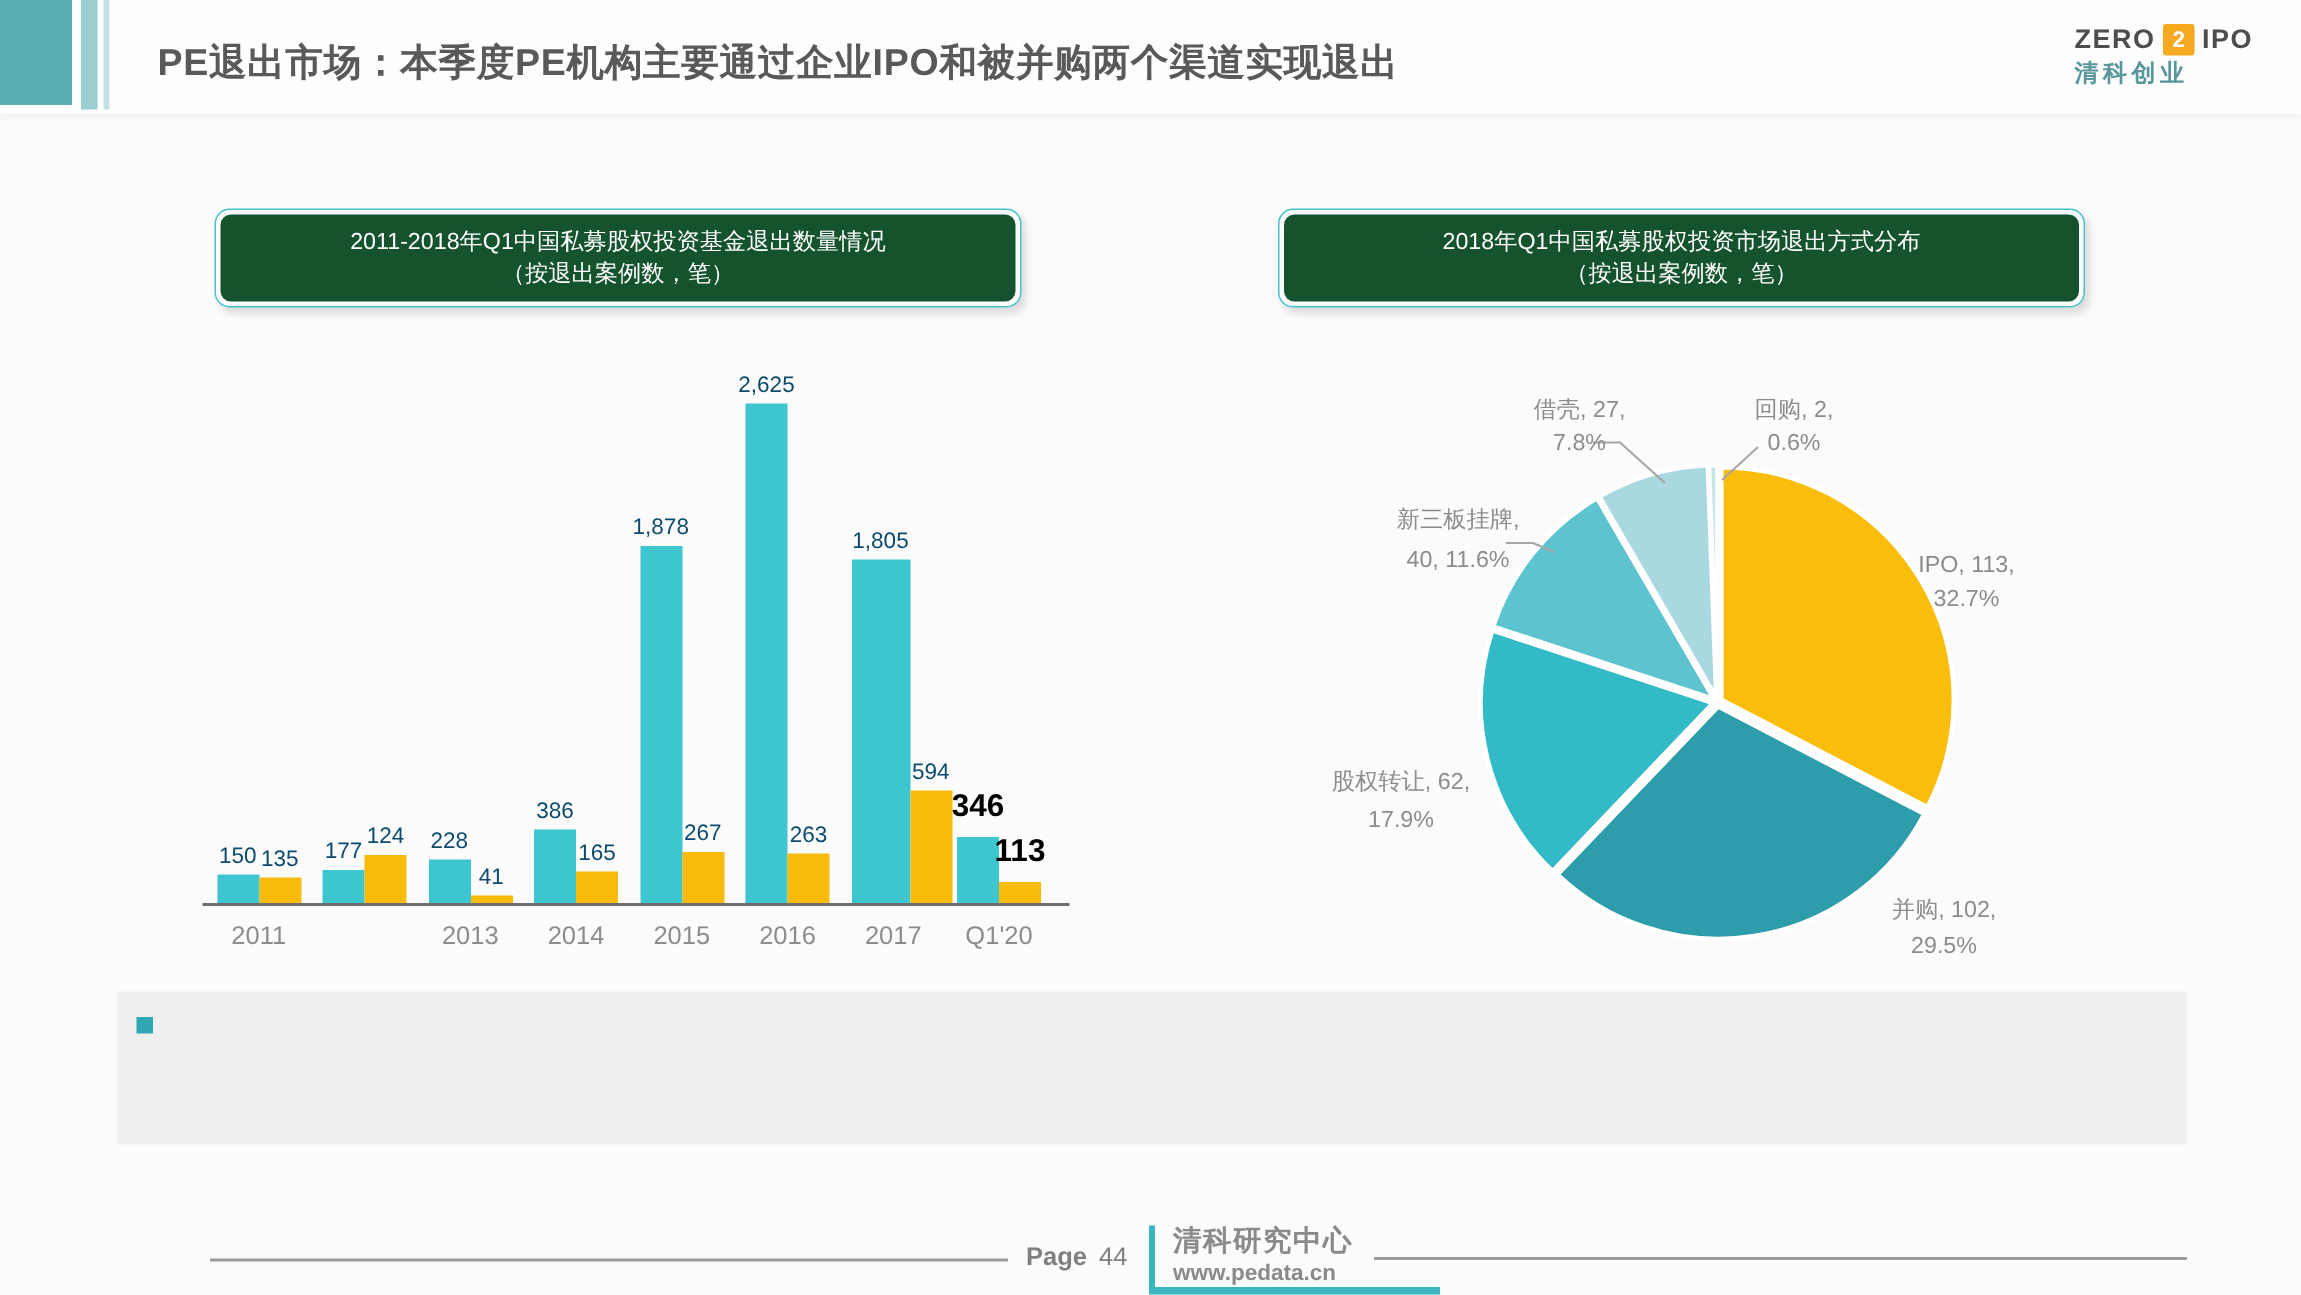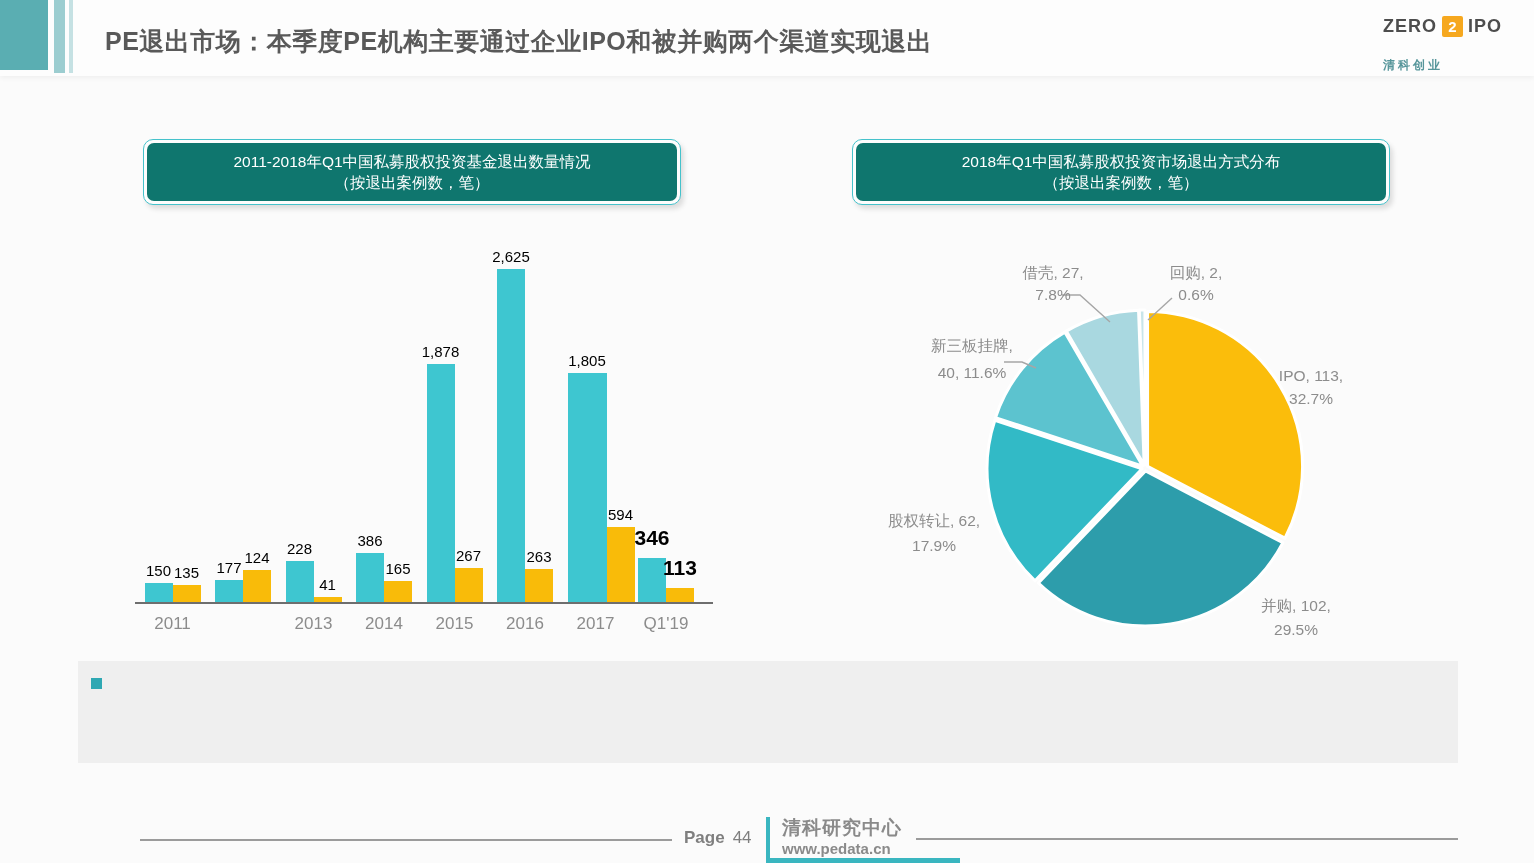--- a/index.html
+++ b/index.html
@@ -14,35 +14,35 @@
     box-shadow:0 2px 5px rgba(0,0,0,0.05);}
   .deco-block{position:absolute;left:0;top:0;width:48px;height:70px;background:#5aaeb2;}
   .deco-stripe1{position:absolute;left:54px;top:0;width:11px;height:73px;background:#9ccdd0;}
   .deco-stripe2{position:absolute;left:69px;top:0;width:4px;height:73px;background:#c5e1e3;}
   .page-title{position:absolute;left:105px;top:25px;font-size:25px;font-weight:bold;color:#595959;letter-spacing:0.5px;}
   .logo{position:absolute;right:32px;top:16px;text-align:left;}
   .logo-row{display:flex;align-items:center;justify-content:center;gap:5px;}
   .logo-word{font-size:18px;font-weight:bold;color:#4d4d4d;letter-spacing:1px;}
   .logo-2box{width:21px;height:21px;background:#f6a81f;color:#fff;font-size:15px;font-weight:bold;
     display:flex;align-items:center;justify-content:center;border-radius:2px;}
-  .logo-sub{margin-top:20px;font-size:12px;font-weight:bold;color:#57969b;letter-spacing:3px;}
+  .logo-sub{margin-top:2px;font-size:16px;font-weight:bold;color:#57969b;letter-spacing:3px;}
   
   .title-box{position:absolute;border:1px solid #45c2cb;border-radius:10px;padding:3px;
     box-shadow:3px 4px 5px rgba(0,0,0,0.12);background:#fdfdfd;}
-  .title-box-inner{background:#0f766e;border-radius:7px;color:#fff;text-align:center;
+  .title-box-inner{background:#14532d;border-radius:7px;color:#fff;text-align:center;
     padding:8px 6px;font-size:15.5px;line-height:21px;}
   #leftTitleBox{left:143px;top:139px;width:530px;}
   #rightTitleBox{left:852px;top:139px;width:530px;}
   
   #barChart{position:absolute;left:135px;top:230px;width:578px;height:372px;
     border-bottom:2px solid #6e6e6e;}
   .bar-group{position:absolute;bottom:0;display:flex;align-items:flex-end;}
   .bar{position:relative;width:28px;}
   .bar-label{position:absolute;bottom:100%;left:50%;transform:translateX(-50%);
-    margin-bottom:4px;font-size:15px;color:#000000;white-space:nowrap;}
+    margin-bottom:4px;font-size:15px;color:#0c4a6e;white-space:nowrap;}
   .bar-label.emph{font-size:21px;font-weight:bold;color:#000000;margin-bottom:8px;}
   .cat-label{position:absolute;top:384px;transform:translateX(-50%);font-size:17px;color:#8c8c8c;white-space:nowrap;}
   
   #pieSvg{position:absolute;left:852px;top:240px;}
   .pie-label{font-size:15.5px;fill:#8c8c8c;}
   
   .summary{position:absolute;left:78px;top:661px;width:1380px;height:102px;background:#efefef;}
   .summary-bullet{position:absolute;left:13px;top:17px;width:11px;height:11px;background:#2fa8b3;}
   .summary-text{position:absolute;left:33px;top:8px;width:1330px;
     font-size:17px;line-height:31px;color:#595959;}
@@ -103,21 +103,21 @@
     <div class="bar-group" style="left: 80px;">
       <div class="bar" style="height: 22px; background: rgb(62, 198, 208);">
         <span class="bar-label">177</span>
       </div>
       <div class="bar" style="height: 32px; background: rgb(249, 187, 9);">
         <span class="bar-label">124</span>
       </div>
     </div>
     <div class="cat-label" style="left: 108px; margin-top: 44px;">2012</div>
     <div class="bar-group" style="left: 150.5px;">
-      <div class="bar" style="height: 41px; background: rgb(62, 198, 208);">
+      <div class="bar" style="height: 29px; background: rgb(62, 198, 208);">
         <span class="bar-label">228</span>
       </div>
       <div class="bar" style="height: 5px; background: rgb(249, 187, 9);">
         <span class="bar-label">41</span>
       </div>
     </div>
     <div class="cat-label" style="left: 178.5px;">2013</div>
     <div class="bar-group" style="left: 221px;">
       <div class="bar" style="height: 49px; background: rgb(62, 198, 208);">
         <span class="bar-label">386</span>
@@ -155,21 +155,21 @@
     </div>
     <div class="cat-label" style="left: 460.5px;">2017</div>
     <div class="bar-group" style="left: 503px;">
       <div class="bar" style="height: 44px; background: rgb(62, 198, 208);">
         <span class="bar-label emph">346</span>
       </div>
       <div class="bar" style="height: 14px; background: rgb(249, 187, 9);">
         <span class="bar-label emph">113</span>
       </div>
     </div>
-    <div class="cat-label" style="left: 531px;">Q1'19</div>
+    <div class="cat-label" style="left: 531px;">Q1'20</div>
   </div>
 
 <svg id="pieSvg" width="600" height="415">
     <path d="M 295.56571642090853 226.445297698117 L 295.56571642090853 71.445297698117 A 155 155 0 0 1 432.9620297459424 298.18965695157414 Z" fill="#fbbd0b" stroke="#ffffff" stroke-width="3" stroke-linejoin="round"></path>
     <path d="M 293.4881265069202 230.96002238390892 L 430.88443983195407 302.70438163736605 A 155 155 0 0 1 186.4024833239813 343.02101035071337 Z" fill="#2d9dab" stroke="#ffffff" stroke-width="3" stroke-linejoin="round"></path>
     <path d="M 290.0896995264368 228.7281147942308 L 183.0040563434979 340.7891027610352 A 155 155 0 0 1 142.85087073234257 180.29540585343943 Z" fill="#32bac6" stroke="#ffffff" stroke-width="3" stroke-linejoin="round"></path>
     <path d="M 290.6691336294307 226.11133328441755 L 143.43030483533647 177.67862434362618 A 155 155 0 0 1 212.76321911841964 92.11257028936957 Z" fill="#5cc3cf" stroke="#ffffff" stroke-width="3" stroke-linejoin="round"></path>
     <path d="M 292.1666894312939 225.11805733990374 L 214.26077492028284 91.11929434485577 A 155 155 0 0 1 286.53848347047233 70.22027395465781 Z" fill="#a9d8e0" stroke="#ffffff" stroke-width="3" stroke-linejoin="round"></path>
     <path d="M 292.94552450883174 225.00049463730068 L 287.3173185480102 70.10271125205475 A 155 155 0 0 1 292.94552450883157 70.00049463730068 Z" fill="#c8e5ea" stroke="#ffffff" stroke-width="3" stroke-linejoin="round"></path>
     <polyline points="210,55 228,55 258,82" fill="none" stroke="#a6a6a6" stroke-width="1.4"></polyline>

